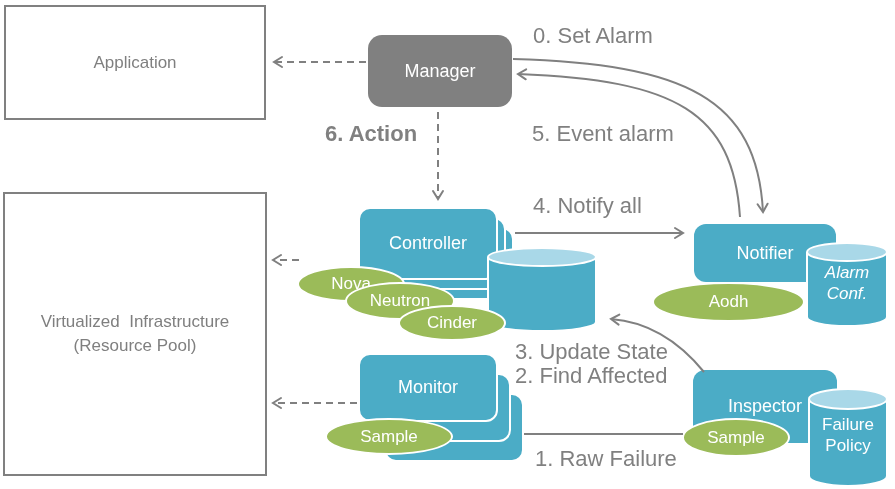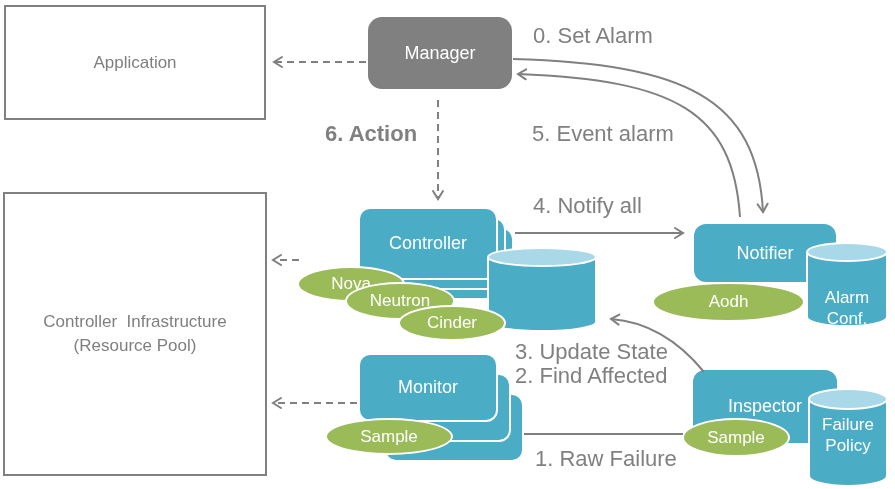--- a/index.html
+++ b/index.html
@@ -44,25 +44,25 @@
 </head>
 <body>
 
 <div id="stage">
 
   <div class="abs whitebox" style="left:4px;top:5px;width:262px;height:115px;">
     <span>Application</span>
   </div>
 
   <div class="abs whitebox" style="left:3px;top:192px;width:264px;height:284px;">
-    <span>Controller  Infrastructure</span>
+    <span>Virtualized  Infrastructure</span>
     <span>(Resource Pool)</span>
   </div>
 
-  <div class="abs manager" style="left:368px;top:17px;width:144px;height:72px;">
+  <div class="abs manager" style="left:368px;top:35px;width:144px;height:72px;">
     <span>Manager</span>
   </div>
 
   <div class="abs stackbox" style="left:374px;top:227px;width:140px;height:73px;"></div>
   <div class="abs stackbox" style="left:366px;top:217px;width:140px;height:73px;"></div>
   <div class="abs stackbox" style="left:358px;top:207px;width:140px;height:73px;">
     <span>Controller</span>
   </div>
 
   <svg class="abs" style="left:487px;top:247px;" width="110" height="86" viewBox="0 0 110 86">
@@ -89,21 +89,21 @@
     <span>Sample</span>
   </div>
 
   <div class="abs bluebox" style="left:694px;top:224px;width:142px;height:58px;">
     <span>Notifier</span>
   </div>
   <svg class="abs" style="left:806px;top:242px;" width="82" height="86" viewBox="0 0 82 86">
     <path d="M1,10 L1,75 A40,9 0 0,0 81,75 L81,10" fill="#4bacc6" stroke="#ffffff" stroke-width="2"></path>
     <ellipse cx="41" cy="10" rx="40" ry="9" fill="#a9d8e8" stroke="#ffffff" stroke-width="2"></ellipse>
   </svg>
-  <div class="abs cyl-label" style="left:806px;top:287px;width:82px;">
+  <div class="abs cyl-label" style="left:806px;top:262px;width:82px;font-style:italic;">
     <div>Alarm</div>
     <div>Conf.</div>
   </div>
   <div class="abs ellipse" style="left:652px;top:282px;width:153px;height:40px;">
     <span>Aodh</span>
   </div>
 
   <div class="abs bluebox" style="left:693px;top:370px;width:144px;height:73px;">
     <span>Inspector</span>
   </div>

